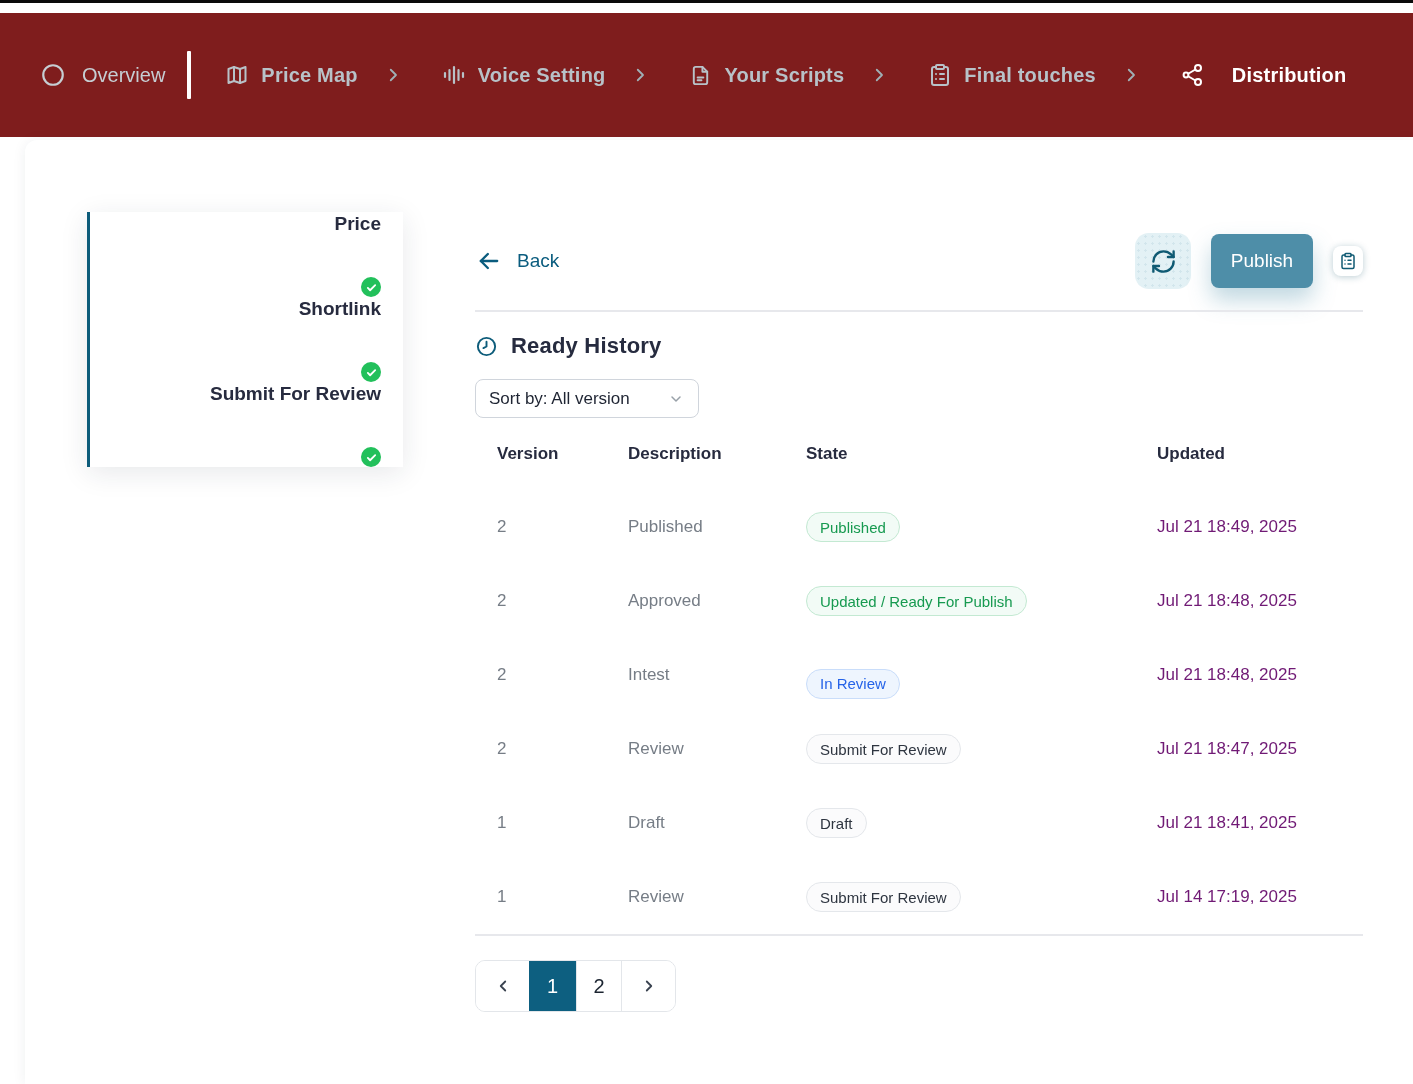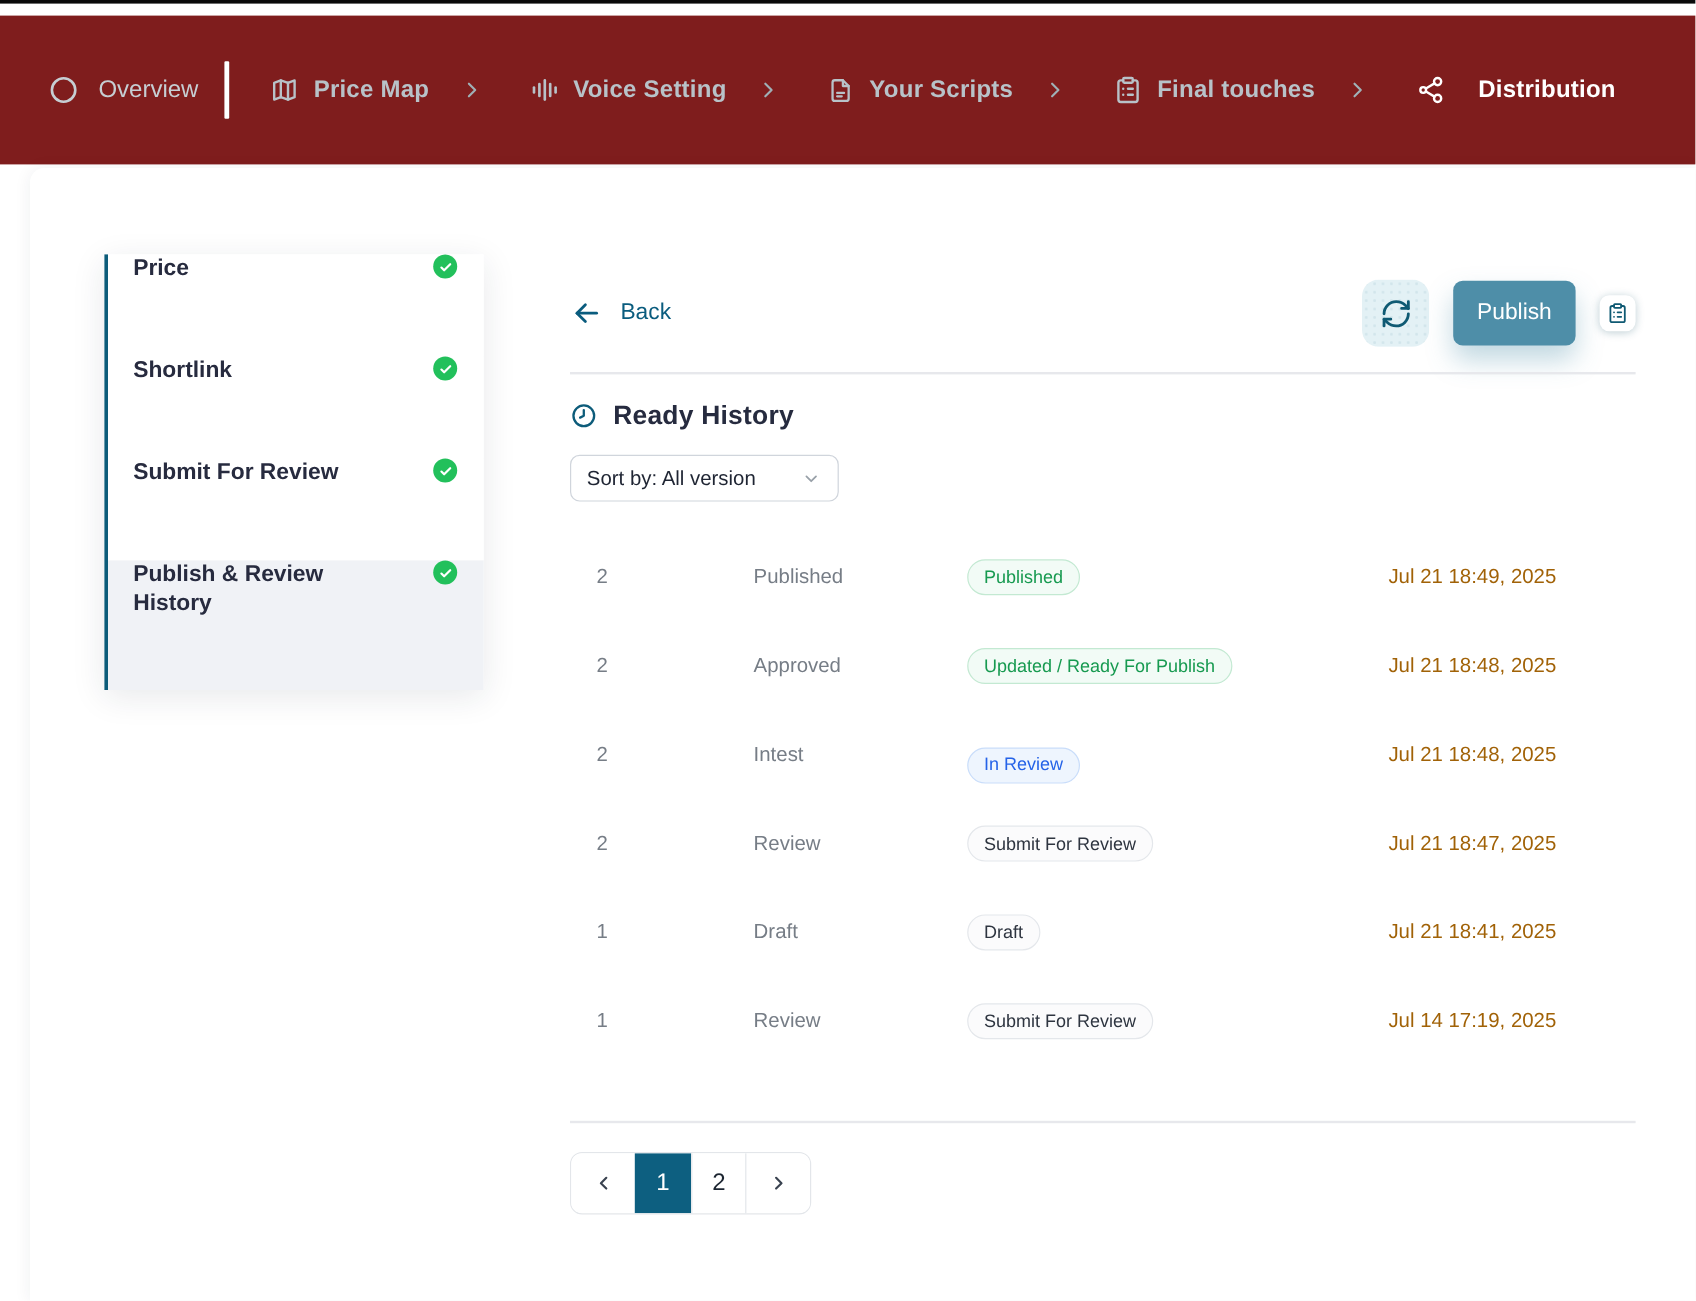--- a/index.html
+++ b/index.html
@@ -15,21 +15,21 @@
   .nav-step.active { color:#ffffff;gap:28px; }
   .nav-chevron { color:#9fb0b6; margin:0 40px 0 26px; display:flex; }
   .nav-icon { display:flex; }
   svg { display:block; }
 
   
   .main-card { position:absolute; left:25px; top:140px; width:1388px; height:944px; background:#fff; border-radius:12px 0 0 0; box-shadow:0 1px 14px rgba(30,41,59,.07); }
 
   
   .sidebar { position:absolute; left:87px; top:212px; width:316px; background:#fff; box-shadow:0 6px 26px rgba(30,41,59,.10); border-left:3px solid #0d5c7a; }
-  .sidebar-item { display:flex; align-items:flex-start; justify-content:space-between; padding:0 22px 0 21px; height:85px; background:#fff; cursor:pointer; }
+  .sidebar-item { display:flex; align-items:flex-end; justify-content:space-between; padding:0 22px 0 21px; height:85px; background:#fff; cursor:pointer;flex-direction:column; }
   .sidebar-item.active { background:#f0f2f6; height:108px; }
   .sidebar-label { font-size:19px; font-weight:700; color:#272b3f; line-height:1.25; max-width:200px; }
   .check-circle { width:20px; height:20px; min-width:20px; border-radius:50%; background:#22c05b; display:flex; align-items:center; justify-content:center; }
   .check-circle svg { width:11px; height:11px; }
 
   
   .back-row { position:absolute; left:475px; top:232px; width:888px; height:58px; display:flex; align-items:center; }
   .back-link { display:flex; align-items:center; gap:14px; color:#0a5c7e; font-size:19px; cursor:pointer; }
   .actions { margin-left:auto; display:flex; align-items:center; gap:20px; }
   .refresh-btn { width:56px; height:56px; border-radius:14px; border:none; cursor:pointer; color:#0f5a73;
@@ -50,21 +50,21 @@
   .sort-label { font-size:17px; color:#1f2533; }
   .sort-select .chev { color:#98a0a8; }
 
   
   .table { position:absolute; left:475px; top:444px; width:888px; }
   .t-head, .t-row { display:grid; grid-template-columns:131px 178px 351px 1fr; padding-left:22px; align-items:center; }
   .t-head { height:46px; align-items:start; }
   .t-head span { font-size:17px; font-weight:700; color:#272b3f; }
   .t-row { height:74px; }
   .cell-version, .cell-desc { font-size:17px; color:#767d86; }
-  .cell-updated { font-size:17px; color:#a16207; }
+  .cell-updated { font-size:17px; color:#701a75; }
   .badge { display:inline-flex; align-items:center; height:30px; padding:0 13px; border-radius:16px; font-size:15px; border:1px solid; width:fit-content; }
   .badge[data-type="green"] { color:#179a50; background:#f2fbf6; border-color:#c3e9d2; }
   .badge[data-type="blue"]  { color:#2563e8; background:#eef5fe; border-color:#c9ddfa;margin-top:17px; }
   .badge[data-type="grey"]  { color:#2e3540; background:#fbfbfc; border-color:#e4e7eb; }
 
   
   .pagination { position:absolute; left:475px; top:960px; height:52px; display:flex; border:1.5px solid #e3e6ea; border-radius:10px; overflow:hidden; background:#fff; }
   .pg-cell { display:flex; align-items:center; justify-content:center; background:#fff; border:none; cursor:pointer; font-size:20px; color:#1b2430; font-family:inherit; }
   .pg-prev { width:53px; color:#3a4350; }
   .pg-next { width:54px; color:#3a4350; border-left:1px solid #e3e6ea; }
@@ -187,28 +187,20 @@
     <div class="sidebar-item">
       <span class="sidebar-label">Shortlink</span>
       <span class="check-circle">
         <svg viewBox="0 0 24 24" fill="none" stroke="#fff" stroke-width="4" stroke-linecap="round" stroke-linejoin="round">
             <path d="M4 13l5 5L20 7"></path>
           </svg>
       </span>
     </div>
     <div class="sidebar-item">
       <span class="sidebar-label">Submit For Review</span>
-      <span class="check-circle">
-        <svg viewBox="0 0 24 24" fill="none" stroke="#fff" stroke-width="4" stroke-linecap="round" stroke-linejoin="round">
-            <path d="M4 13l5 5L20 7"></path>
-          </svg>
-      </span>
-    </div>
-    <div class="sidebar-item active">
-      <span class="sidebar-label">Publish &amp; Review History</span>
       <span class="check-circle">
         <svg viewBox="0 0 24 24" fill="none" stroke="#fff" stroke-width="4" stroke-linecap="round" stroke-linejoin="round">
             <path d="M4 13l5 5L20 7"></path>
           </svg>
       </span>
     </div>
   </div>
 
   <div class="back-row">
     <div class="back-link">
@@ -262,20 +254,26 @@
   <div class="sort-select">
     <span class="sort-label">Sort by: All version</span>
     <span class="chev">
       <svg width="16" height="16" viewBox="0 0 24 24" fill="none" stroke="currentColor" stroke-width="2.2" stroke-linecap="round" stroke-linejoin="round">
           <path d="M6 9l6 6 6-6"></path>
         </svg>
     </span>
   </div>
 
   <div class="table">
+    <div class="t-head">
+      <span>Version</span>
+      <span>Description</span>
+      <span>State</span>
+      <span>Updated</span>
+    </div>
 
     <div class="t-row">
       <span class="cell-version">2</span>
       <span class="cell-desc">Published</span>
       <span class="badge" data-type="green">Published</span>
       <span class="cell-updated">Jul 21 18:49, 2025</span>
     </div>
     <div class="t-row">
       <span class="cell-version">2</span>
       <span class="cell-desc">Approved</span>

